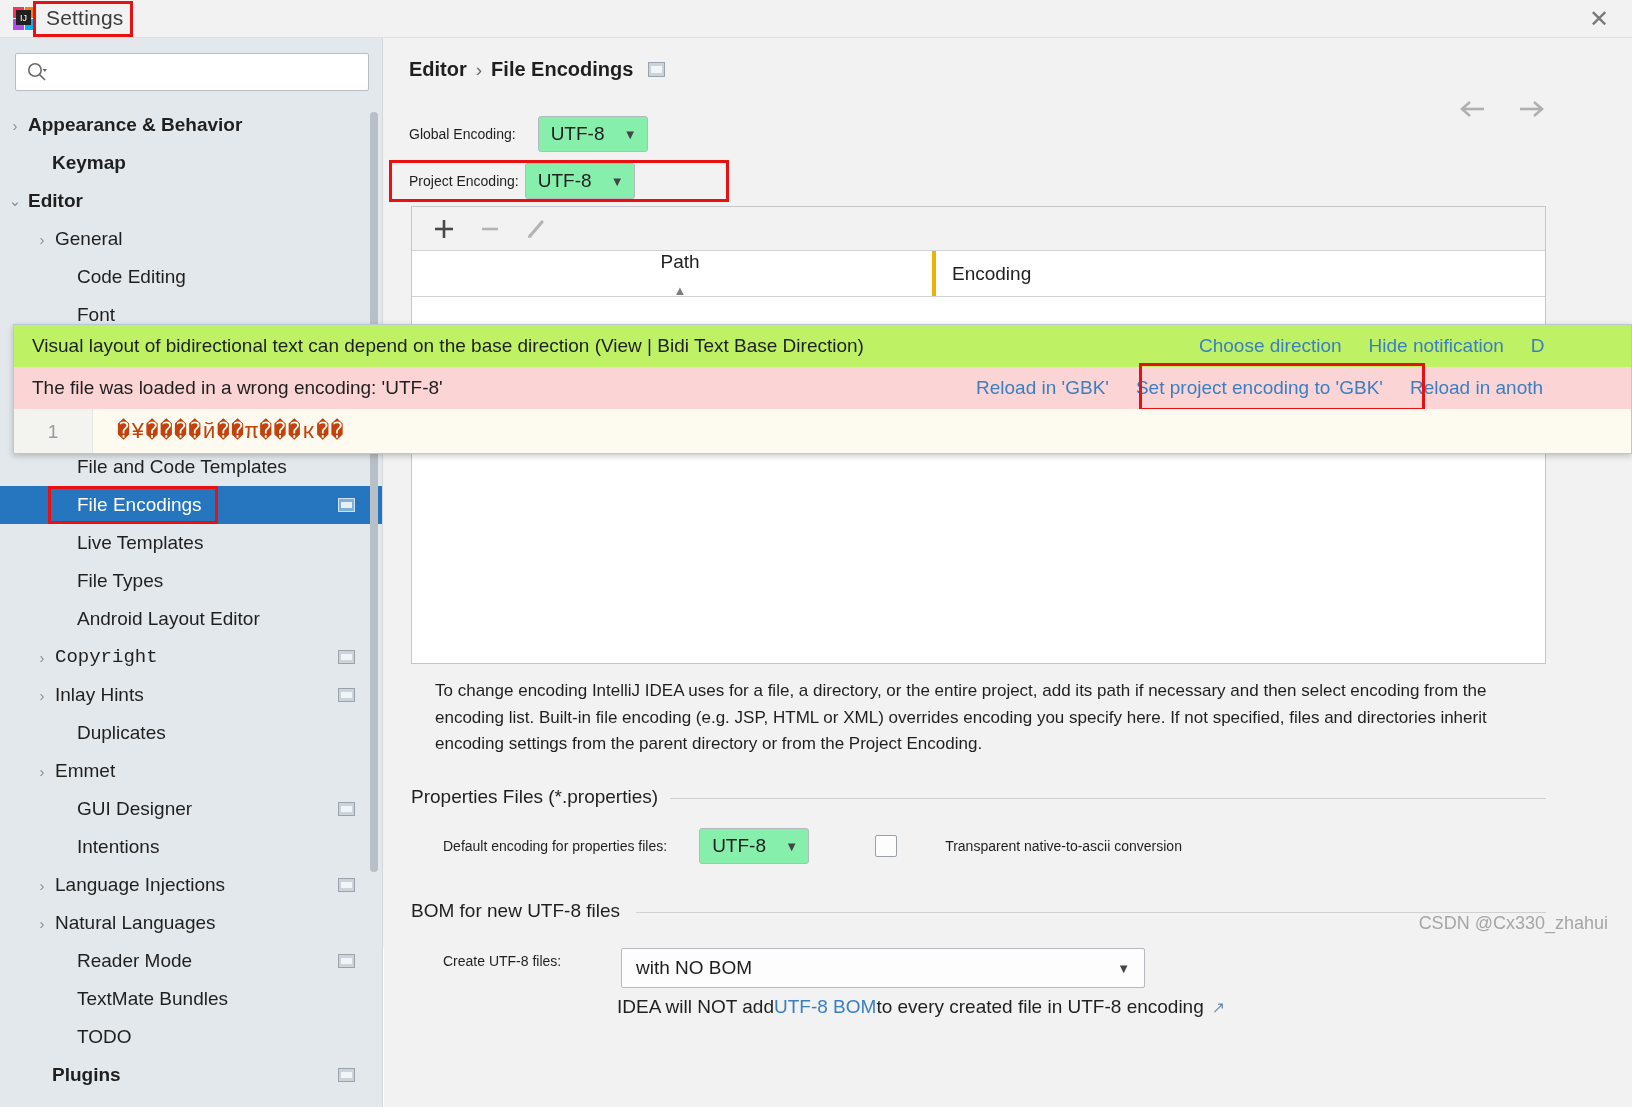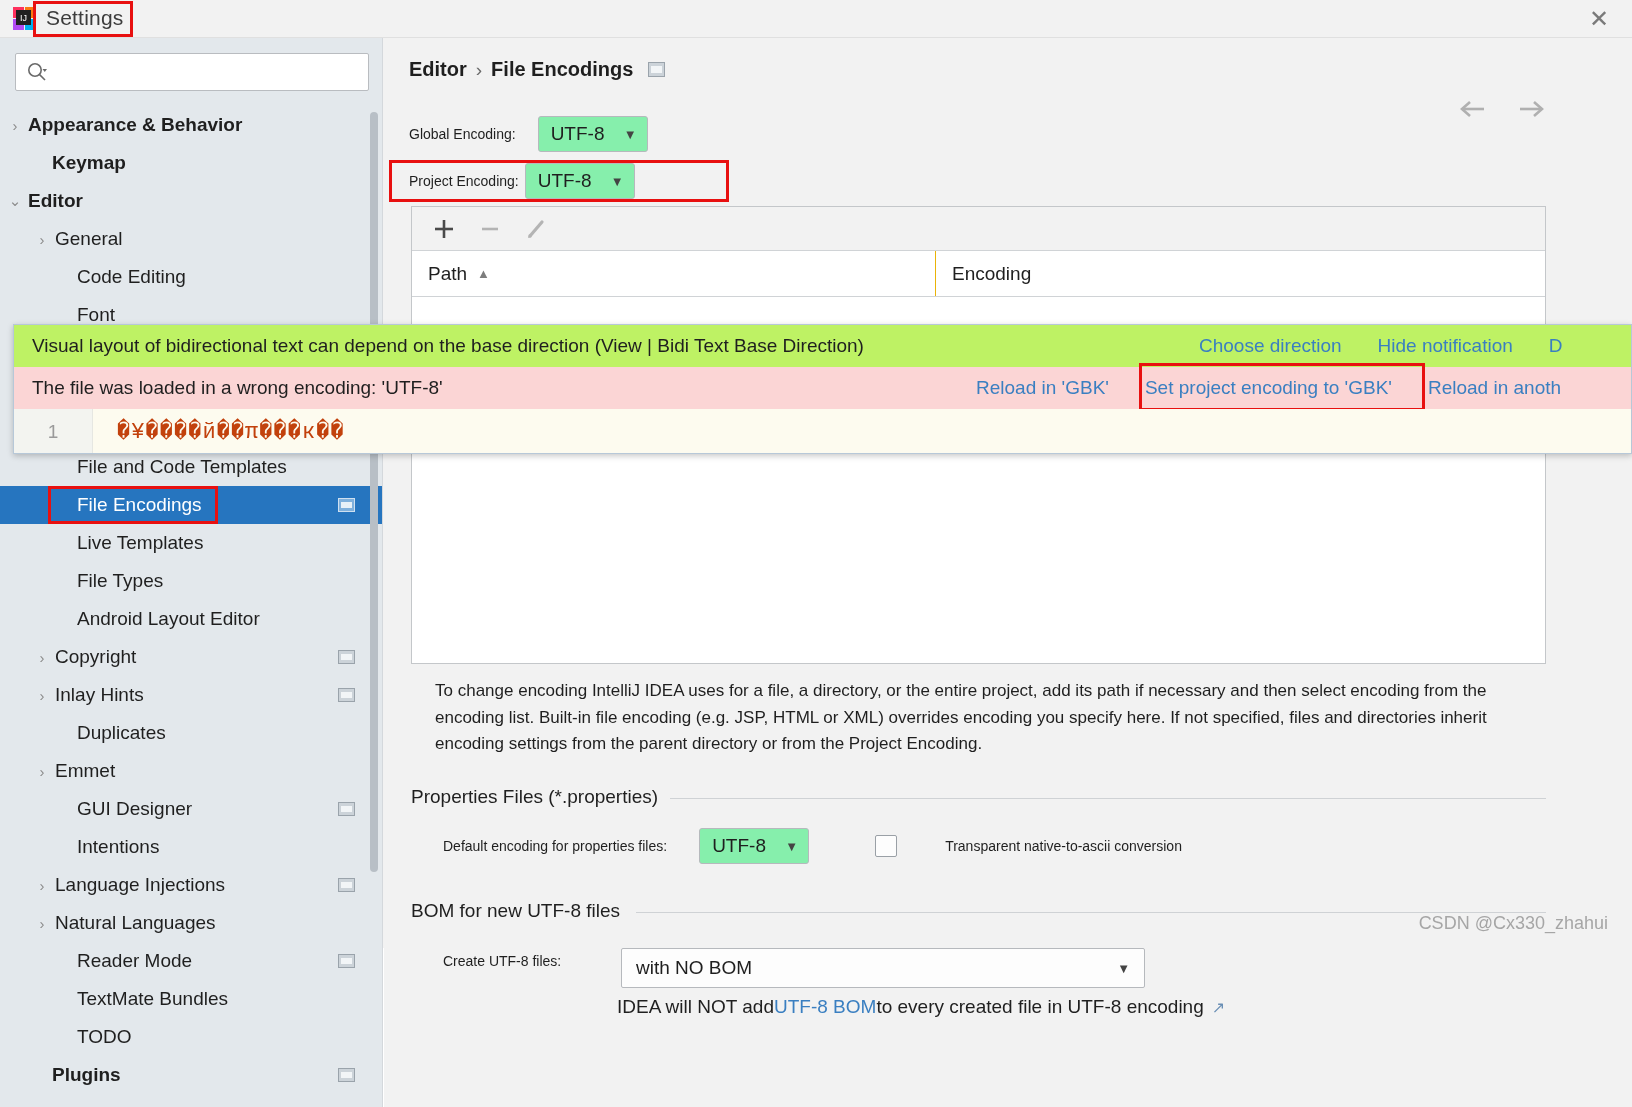--- a/index.html
+++ b/index.html
@@ -140,21 +140,21 @@
     display: flex; align-items: center; gap: 18px; padding-left: 18px;
   }
   .tb-btn { width: 28px; height: 28px; display: flex; align-items: center; justify-content: center; cursor: pointer; }
   .table-head {
     height: 46px; display: flex; border-bottom: 1px solid #d0d3d6; background: #ffffff;
   }
   .th {
     display: flex; align-items: center; gap: 10px;
     font-size: 19px; color: #1f1f1f; padding-left: 16px;
   }
-  .th.path { width: 524px; border-right: 1px solid #eab308; }
+  .th.path { width: 524px; border-right: 4px solid #eab308; flex-direction: column; }
   .th.enc { flex: 1 1 auto; }
   .sort-tri { color: #7d7d7d; font-size: 13px; }
 
   .desc {
     position: absolute; left: 435px; top: 678px; width: 1090px;
     font-size: 17px; color: #1f1f1f; line-height: 1.56;
   }
 
   
   .group-title {
@@ -189,21 +189,21 @@
     overflow: hidden;
   }
   .banner {
     position: relative; height: 42px; display: flex; align-items: center;
     padding-left: 18px; font-size: 19px; color: #1f1f1f;
     white-space: nowrap;
   }
   .banner.bidi { background: #bef264; }
   .banner.enc { background: #fbd5d5; }
   .banner .actions {
-    position: absolute; display: flex; align-items: center; gap: 36px;
+    position: absolute; display: flex; align-items: center; gap: 27px;
     font-size: 19px; color: #3a7fc1;
   }
   .banner .act { cursor: pointer; white-space: nowrap; }
   .code-line {
     position: relative; height: 45px; background: #fdfbef; display: flex; align-items: center;
   }
   .gutter {
     width: 79px; height: 100%; background: #f3f4f0; border-right: 1px solid #e6e7e2;
     display: flex; align-items: center; justify-content: center;
     font-size: 19px; color: #9a9a9a;
@@ -293,21 +293,21 @@
           <span class="lbl" style="margin-left: 77px;">Live Templates</span>
         </div>
         <div class="tree-row">
           <span class="lbl" style="margin-left: 77px;">File Types</span>
         </div>
         <div class="tree-row">
           <span class="lbl" style="margin-left: 77px;">Android Layout Editor</span>
         </div>
         <div class="tree-row">
           <span class="arrow" style="left: 33px;">›</span>
-          <span class="lbl" style="margin-left: 55px;">Copyright</span>
+          <span class="lbl" style="margin-left: 55px; font-family: Liberation Mono, monospace;">Copyright</span>
           <span class="cfg-badge"></span>
         </div>
         <div class="tree-row">
           <span class="arrow" style="left: 33px;">›</span>
           <span class="lbl" style="margin-left: 55px;">Inlay Hints</span>
           <span class="cfg-badge"></span>
         </div>
         <div class="tree-row">
           <span class="lbl" style="margin-left: 77px;">Duplicates</span>
         </div>

